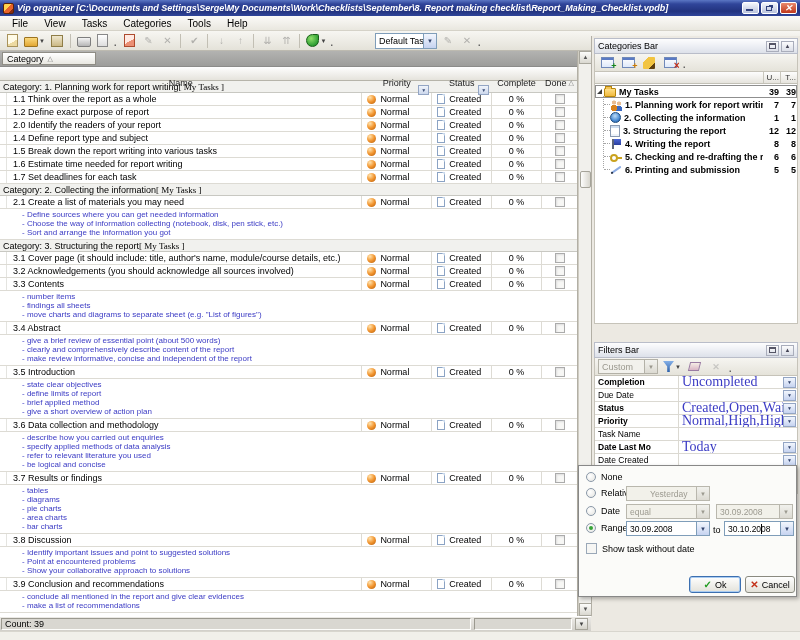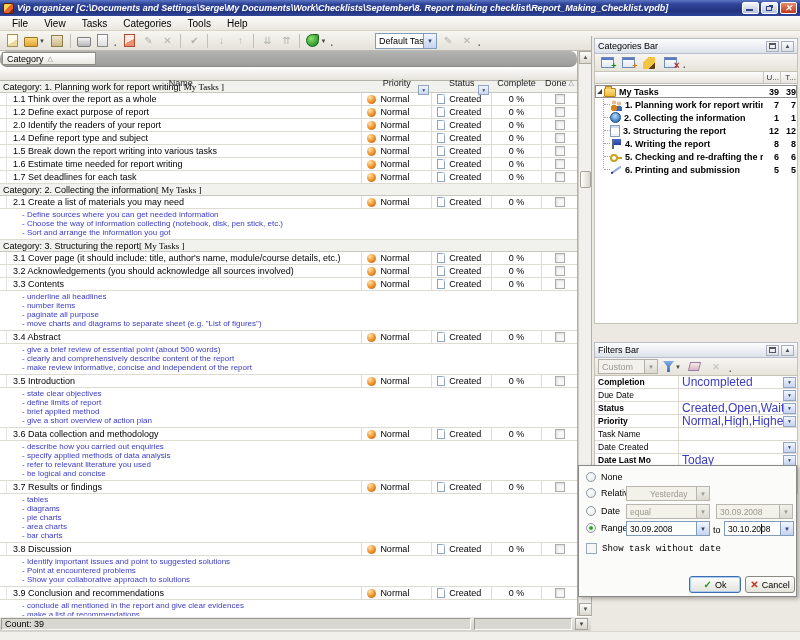--- a/index.html
+++ b/index.html
@@ -36,21 +36,21 @@
 .new-file-icon{width:11px;height:13px;background:linear-gradient(150deg,#fffbe8 60%,#ecd9a0 60%);border:1px solid #a8925a;}
 .open-icon{width:14px;height:10px;background:linear-gradient(#fbd97c,#e2a733);border:1px solid #9c7320;border-radius:1px;margin-top:2px;}
 .save-icon{width:12px;height:12px;background:linear-gradient(#efe7cd,#cbb885);border:1px solid #8f7d47;}
 .print-icon{width:14px;height:10px;background:linear-gradient(#f4f4f4,#b5b5b5);border:1px solid #7e7e7e;border-radius:1px 1px 2px 2px;margin-top:2px;}
 .print-preview-icon{width:11px;height:13px;background:linear-gradient(#fff,#ddd);border:1px solid #888;}
 .new-task-icon{width:11px;height:13px;background:linear-gradient(150deg,#ffe9e2 55%,#eb8f74 55%);border:1px solid #ad4a2e;}
 .green-leaf-icon{width:13px;height:13px;background:radial-gradient(circle at 38% 32%,#8fe06a,#2e9e33 70%,#1c6e20);border:1px solid #176018;border-radius:50% 10% 50% 50%;}
 
 
 .listpane{position:absolute;left:0;top:51px;width:578px;height:565px;background:#fff;overflow:hidden;border-right:1px solid #b2afa5;}
-.groupband{height:16px;background:linear-gradient(#b3b3b1,#9c9c9a);border-bottom:1px solid #8b8b89;padding:1px 2px;display:flex;align-items:center;border-radius:7px;}
+.groupband{height:16px;background:linear-gradient(#b3b3b1,#9c9c9a);border-bottom:1px solid #8b8b89;padding:1px 2px;display:flex;align-items:center;}
 .cat-btn{width:94px;height:13px;background:linear-gradient(#fff,#e9e8e2);border:1px solid #8f8d85;font-size:9px;display:flex;align-items:center;padding:0 4px;gap:4px;}
 .sortg{font-size:7px;color:#777;}
 .hdr{height:14px;display:flex;background:linear-gradient(#fefefe,#e5e3dc);border-bottom:1px solid #b6b4aa;font-size:9px;color:#222;}
 .hcell{display:flex;align-items:center;justify-content:center;border-right:1px solid #c9c7bd;position:relative;margin-top:16px;}
 .h-name{width:363px;}.h-pri{width:70px;}.h-st{width:60px;}.h-comp{width:50px;}.h-done{width:35px;border-right:none;gap:2px;}
 .hfilter{position:absolute;right:2px;top:2px;width:11px;height:10px;background:linear-gradient(#f0f4fb,#ccd7ec);border:1px solid #93a5c4;color:#3c4f78;font-size:5px;display:flex;align-items:center;justify-content:center;}
 .listbody{overflow:hidden;}
 .lrow{display:flex;border-bottom:1px solid #dddbd4;background:#fff;align-items:stretch;}
 .lrow.group{height:12px;background:#f1f1ee;border-bottom:1px solid #c8c8c2;align-items:center;padding-left:3px;font-size:9px;}
 .gtag{font-family:Liberation Serif, serif;}
@@ -122,21 +122,21 @@
 .add-category-icon::after{content:'+';position:absolute;right:-4px;bottom:-5px;color:#188a18;font-weight:bold;font-size:9px;}
 .add-subcategory-icon::after{content:'+';position:absolute;right:-4px;bottom:-5px;color:#d07c00;font-weight:bold;font-size:9px;}
 .delete-category-icon::after{content:'\00d7';position:absolute;right:-4px;bottom:-5px;color:#c12b16;font-weight:bold;font-size:10px;}
 .edit-category-icon{width:12px;height:12px;background:linear-gradient(135deg,transparent 22%,#f2c440 22% 72%,#5f4010 72%);border-radius:1px;}
 
 
 .flt-body{height:118px;background:#fff;}
 .f-row{display:flex;height:13px;border-bottom:1px solid #dbd9d2;background:#fff;font-size:8.5px;align-items:center;}
 .f-lab{width:84px;border-right:1px solid #dbd9d2;padding-left:3px;height:100%;display:flex;align-items:center;white-space:nowrap;overflow:hidden;}
 .f-lab.b{font-weight:bold;}
-.f-val{flex:1;color:#3b3bc4;padding-left:3px;white-space:nowrap;overflow:hidden;height:100%;display:flex;align-items:center;font-size:12px;}
+.f-val{flex:1;color:#3b3bc4;padding-left:3px;white-space:nowrap;overflow:hidden;height:100%;display:flex;align-items:center;font-size:14px;font-family:Liberation Serif, serif;}
 .f-btn{width:13px;height:11px;margin-right:1px;flex:none;background:linear-gradient(#f2f6fd,#c6d3f0);border:1px solid #93a5c4;color:#33456e;font-size:5px;display:flex;align-items:center;justify-content:center;}
 .fcombo{height:15px;width:60px;background:#f2f1ec;border:1px solid #b3b1a7;display:flex;align-items:center;font-size:9px;color:#9a988e;}
 .fcombo .cv{flex:1;padding-left:3px;}
 .fcombo .combo-btn{background:linear-gradient(#f2f2ee,#dcdad2);border-left:1px solid #b3b1a7;color:#9a988e;}
 .save-filter-icon{width:11px;height:11px;background:linear-gradient(#86b1e8,#2f62aa);clip-path:polygon(0 0,100% 0,62% 50%,62% 100%,38% 100%,38% 50%);}
 .clear-filter-icon{width:11px;height:9px;background:linear-gradient(#f6ede6,#dab6c6);border:1px solid #9a7ba2;transform:skewX(-14deg);}
 .x-icon{color:#9a9a94;font-size:9px;font-weight:bold;}
 
 
 .dialog{position:absolute;left:578px;top:465px;width:219px;height:132px;background:#fbfbf9;border:1px solid #888;box-shadow:2px 2px 4px rgba(0,0,0,.28);font-size:9px;}
@@ -477,23 +477,22 @@
           <div class="cell c-st">
             <span class="page"></span>
             <span>Created</span>
           </div>
           <div class="cell c-comp">0 %</div>
           <div class="cell c-done">
             <span class="chk"></span>
           </div>
         </div>
         <div class="lrow notes">
-          <div class="note-line">- underline all headlines</div>
           <div class="note-line">- number items</div>
-          <div class="note-line">- paginate all purpose</div>
+          <div class="note-line">- findings all sheets</div>
           <div class="note-line">- move charts and diagrams to separate sheet (e.g. "List of figures")</div>
         </div>
         <div class="lrow task">
           <div class="cell c-name">
             <span>3.4 Abstract</span>
           </div>
           <div class="cell c-pri">
             <span class="ball"></span>
             <span>Normal</span>
           </div>
@@ -760,27 +759,27 @@
         <div class="f-row">
           <div class="f-lab b">Priority</div>
           <div class="f-val">Normal,High,Highest</div>
           <span class="f-btn">▼</span>
         </div>
         <div class="f-row">
           <div class="f-lab">Task Name</div>
           <div class="f-val"></div>
         </div>
         <div class="f-row">
+          <div class="f-lab b">Date Last Mo</div>
+          <div class="f-val">Today</div>
+          <span class="f-btn">▼</span>
+        </div>
+        <div class="f-row">
           <div class="f-lab">Date Created</div>
           <div class="f-val"></div>
-          <span class="f-btn">▼</span>
-        </div>
-        <div class="f-row">
-          <div class="f-lab b">Date Last Mo</div>
-          <div class="f-val">Today</div>
           <span class="f-btn">▼</span>
         </div>
         <div class="f-row">
           <div class="f-lab">Date Opened</div>
           <div class="f-val"></div>
           <span class="f-btn">▼</span>
         </div>
         <div class="f-row">
           <div class="f-lab">Date Completed</div>
           <div class="f-val"></div>
@@ -828,21 +827,21 @@
     <div class="dcombo" style="position:absolute;left:47px;top:55px;width:84px;">
       <span class="cv">30.09.2008</span>
       <span class="combo-btn">▼</span>
     </div>
     <span style="position:absolute;left:134px;top:59px;">to</span>
     <div class="dcombo" style="position:absolute;left:145px;top:55px;width:70px;">
       <span class="cv">30.10.2008</span>
       <span class="caret-line"></span>
       <span class="combo-btn">▼</span>
     </div>
-    <div class="drow" style="left:7px;top:77px;font-family:Liberation Mono, monospace;">
+    <div class="drow" style="left:7px;top:77px;">
       <span class="dchk"></span>
       <span>Show task without date</span>
     </div>
     <div class="dbtn btn-ok">
       <span class="okmark">✓</span>
       <span>Ok</span>
     </div>
     <div class="dbtn btn-cancel">
       <span class="xmark">✕</span>
       <span>Cancel</span>

